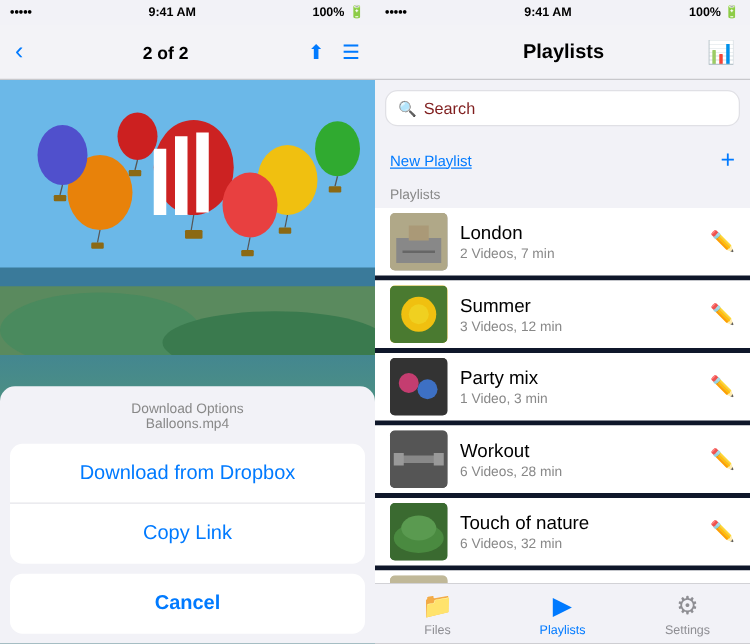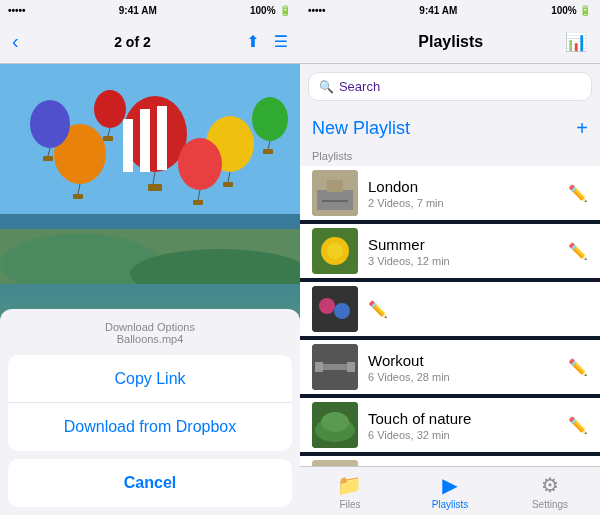--- a/index.html
+++ b/index.html
@@ -195,31 +195,31 @@
       background: #fff;
       border-radius: 10px;
       display: flex;
       align-items: center;
       padding: 6px 10px;
       border: 1px solid #e0e0e5;
     }
 
     .search-icon { color: #999; font-size: 12px; margin-right: 5px; }
 
-    .search-placeholder { color: #4c1d95; font-size: 13px; text-align: right; }
+    .search-placeholder { color: #7f1d1d; font-size: 13px; text-align: right; }
 
     .new-playlist-row {
       display: flex;
       align-items: center;
       justify-content: space-between;
       padding: 8px 12px;
       background: #f2f2f7;
     }
 
-    .new-playlist-label { color: #007aff; font-size: 18px; }
+    .new-playlist-label { color: #007aff; font-size: 12px; text-decoration: underline; }
     .plus-icon { color: #007aff; font-size: 20px; font-weight: 300; }
 
     .section-label {
       font-size: 11px;
       color: #888;
       font-weight: 400;
       padding: 2px 12px 4px 12px;
       background: #f2f2f7;
     }
 
@@ -373,22 +373,22 @@
       </svg>
     </div>
   </div>
 
   <div class="download-sheet">
     <div class="download-header">
       <div class="title">Download Options</div>
       <div class="filename">Balloons.mp4</div>
     </div>
     <div class="download-options">
+      <div class="download-btn">Download from Dropbox</div>
       <div class="download-btn">Copy Link</div>
-      <div class="download-btn">Download from Dropbox</div>
     </div>
     <div class="cancel-btn">Cancel</div>
   </div>
 
 </div>
 
 <div class="right-panel">
 
   <div class="status-bar-right">
     <span>•••••</span>
@@ -452,20 +452,24 @@
     </div>
 
     <div class="playlist-item">
       <div class="playlist-thumb thumb-party">
         <svg width="46" height="46" viewBox="0 0 46 46">
             <rect width="46" height="46" fill="#333"></rect>
             <circle cx="15" cy="20" r="8" fill="#e84080" opacity="0.8"></circle>
             <circle cx="30" cy="25" r="8" fill="#4080e8" opacity="0.8"></circle>
           </svg>
       </div>
+      <div class="playlist-info">
+        <div class="playlist-name">Party mix</div>
+        <div class="playlist-meta">1 Video, 3 min</div>
+      </div>
       <span class="edit-icon">✏️</span>
     </div>
 
     <div class="playlist-item">
       <div class="playlist-thumb thumb-workout">
         <svg width="46" height="46" viewBox="0 0 46 46">
             <rect width="46" height="46" fill="#555"></rect>
             <rect x="8" y="20" width="30" height="6" fill="#888"></rect>
             <rect x="3" y="18" width="8" height="10" fill="#999"></rect>
             <rect x="35" y="18" width="8" height="10" fill="#999"></rect>

